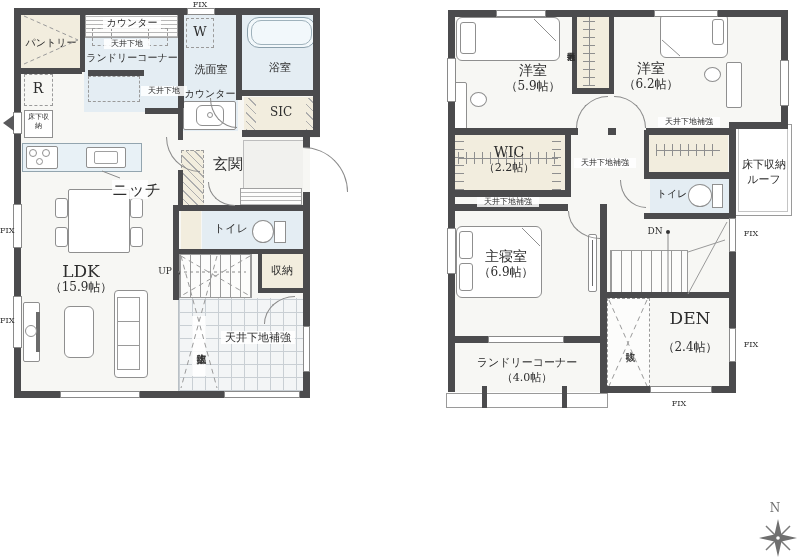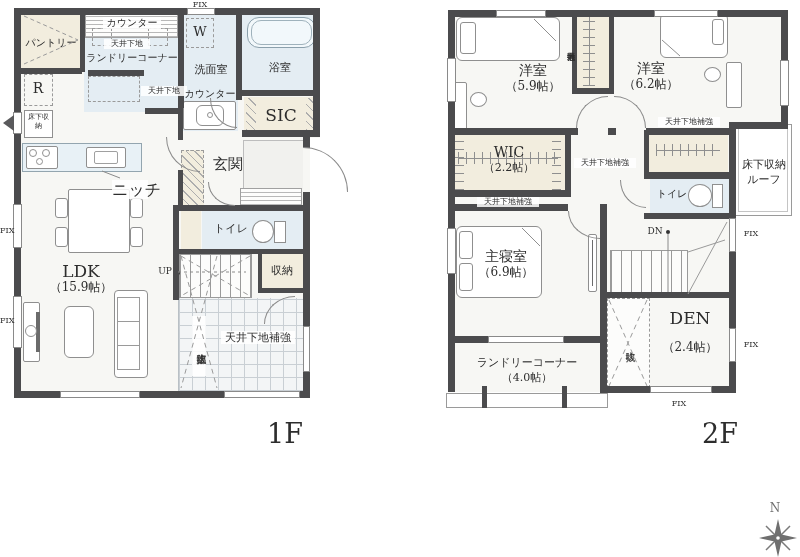--- a/index.html
+++ b/index.html
@@ -141,36 +141,35 @@
 
   <div class="lbl s" style="left:22px;top:37px;width:58px;font-size:10px">パントリー</div>
   <div class="lbl s halo" style="left:103px;top:17px;width:58px;font-size:10px">カウンター</div>
   <div class="lbl s halo" style="left:104px;top:39px;width:46px;font-size:8px">天井下地</div>
   <div class="lbl s" style="left:85px;top:52px;width:94px;font-size:10px">ランドリーコーナー</div>
   <div class="lbl s" style="left:188px;top:24px;width:24px;font-size:13px">W</div>
   <div class="lbl s" style="left:190px;top:63px;width:42px;font-size:11px">洗面室</div>
   <div class="lbl s" style="left:265px;top:61px;width:30px;font-size:11px">浴室</div>
   <div class="lbl s halo" style="left:141px;top:86px;width:46px;font-size:8px">天井下地</div>
   <div class="lbl s" style="left:182px;top:88px;width:56px;font-size:10px">カウンター</div>
-  <div class="lbl s" style="left:265px;top:105px;width:32px;font-size:17px">SIC</div>
+  <div class="lbl s" style="left:265px;top:105px;width:32px;font-size:12px">SIC</div>
   <div class="lbl s" style="left:26px;top:80px;width:24px;font-size:14px">R</div>
   <div class="lbl s" style="left:27px;top:113px;width:23px;font-size:7px;white-space:normal;word-break:break-all;line-height:1.3">床下収納</div>
   <div class="lbl s halo" style="left:112px;top:180px;width:36px;font-size:16px">ニッチ</div>
   <div class="lbl s" style="left:213px;top:155px;width:30px;font-size:15px">玄関</div>
   <div class="lbl s" style="left:41px;top:261px;width:80px;font-size:17px">LDK</div>
   <div class="lbl s" style="left:41px;top:280px;width:80px;font-size:12px">（15.9帖）</div>
   <div class="lbl s" style="left:211px;top:222px;width:40px;font-size:11px">トイレ</div>
   <div class="lbl s" style="left:266px;top:264px;width:32px;font-size:11px">収納</div>
   <div class="lbl s" style="left:155px;top:266px;width:20px;font-size:9px">UP</div>
   <div class="lbl s halo" style="left:221px;top:331px;width:74px;font-size:11px">天井下地補強</div>
   <div class="lbl s v halo" style="left:192px;top:316px;width:14px;height:60px;font-size:10px">上部吹抜</div>
   <div class="lbl s" style="left:184px;top:0px;width:32px;font-size:8px">FIX</div>
   <div class="lbl s" style="left:0px;top:226px;width:14px;font-size:8px">FIX</div>
   <div class="lbl s" style="left:0px;top:316px;width:14px;font-size:8px">FIX</div>
-  <div class="lbl s" style="left:255px;top:418px;width:60px;font-size:27px">1F</div>
 
   <div class="s" style="left:448px;top:10px;width:340px;height:118px;background:#f7f7f4"></div>
   <div class="s" style="left:448px;top:10px;width:288px;height:382px;background:#f7f7f4"></div>
 
   <div class="s" style="left:577px;top:12px;width:32px;height:80px;background:#f2edde"></div>
   <div class="s" style="left:648px;top:130px;width:80px;height:42px;background:#f2edde;border-top:1px dashed #9a9a9a"></div>
   <div class="s" style="left:453px;top:133px;width:112px;height:59px;background:#f2edde"></div>
   <div class="s" style="left:650px;top:179px;width:79px;height:34px;background:#e4edf3"></div>
 
   <div class="s ticksH" style="left:583px;top:16px;width:12px;height:70px"></div>
@@ -271,21 +270,20 @@
   <div class="lbl s" style="left:467px;top:265px;width:78px;font-size:12px">（6.9帖）</div>
   <div class="lbl s" style="left:644px;top:226px;width:22px;font-size:9px">DN</div>
   <div class="lbl s v" style="left:621px;top:326px;width:14px;height:36px;font-size:10px">吹抜</div>
   <div class="lbl s" style="left:652px;top:308px;width:76px;font-size:17px">DEN</div>
   <div class="lbl s" style="left:652px;top:340px;width:76px;font-size:12px">（2.4帖）</div>
   <div class="lbl s" style="left:462px;top:356px;width:130px;font-size:11px">ランドリーコーナー</div>
   <div class="lbl s" style="left:462px;top:371px;width:130px;font-size:11px">（4.0帖）</div>
   <div class="lbl s" style="left:738px;top:229px;width:26px;font-size:8px">FIX</div>
   <div class="lbl s" style="left:738px;top:340px;width:26px;font-size:8px">FIX</div>
   <div class="lbl s" style="left:664px;top:399px;width:30px;font-size:8px">FIX</div>
-  <div class="lbl s" style="left:690px;top:418px;width:60px;font-size:27px">2F</div>
 
   <div class="lbl s" style="left:767px;top:501px;width:16px;font-size:12px;color:#6f6f6f">N</div>
   <svg class="ovl" style="left:756px;top:516px" width="44" height="44" viewBox="0 0 44 44">
     <path d="M10,10 L34,34 M34,10 L10,34" stroke="#7a7a7a" stroke-width="1.5" fill="none"></path>
     <polygon points="22,3 25.5,18.5 41,22 25.5,25.5 22,41 18.5,25.5 3,22 18.5,18.5" fill="#6f6f6f"></polygon>
     <circle cx="22" cy="22" r="1.8" fill="#ffffff"></circle>
   </svg>
 
   <svg class="ovl" width="800" height="557" viewBox="0 0 800 557">
     <path d="M24,16 L78,40 M24,64 L78,40" stroke="#9a9a9a" stroke-width="1" stroke-dasharray="4 3" fill="none"></path>

